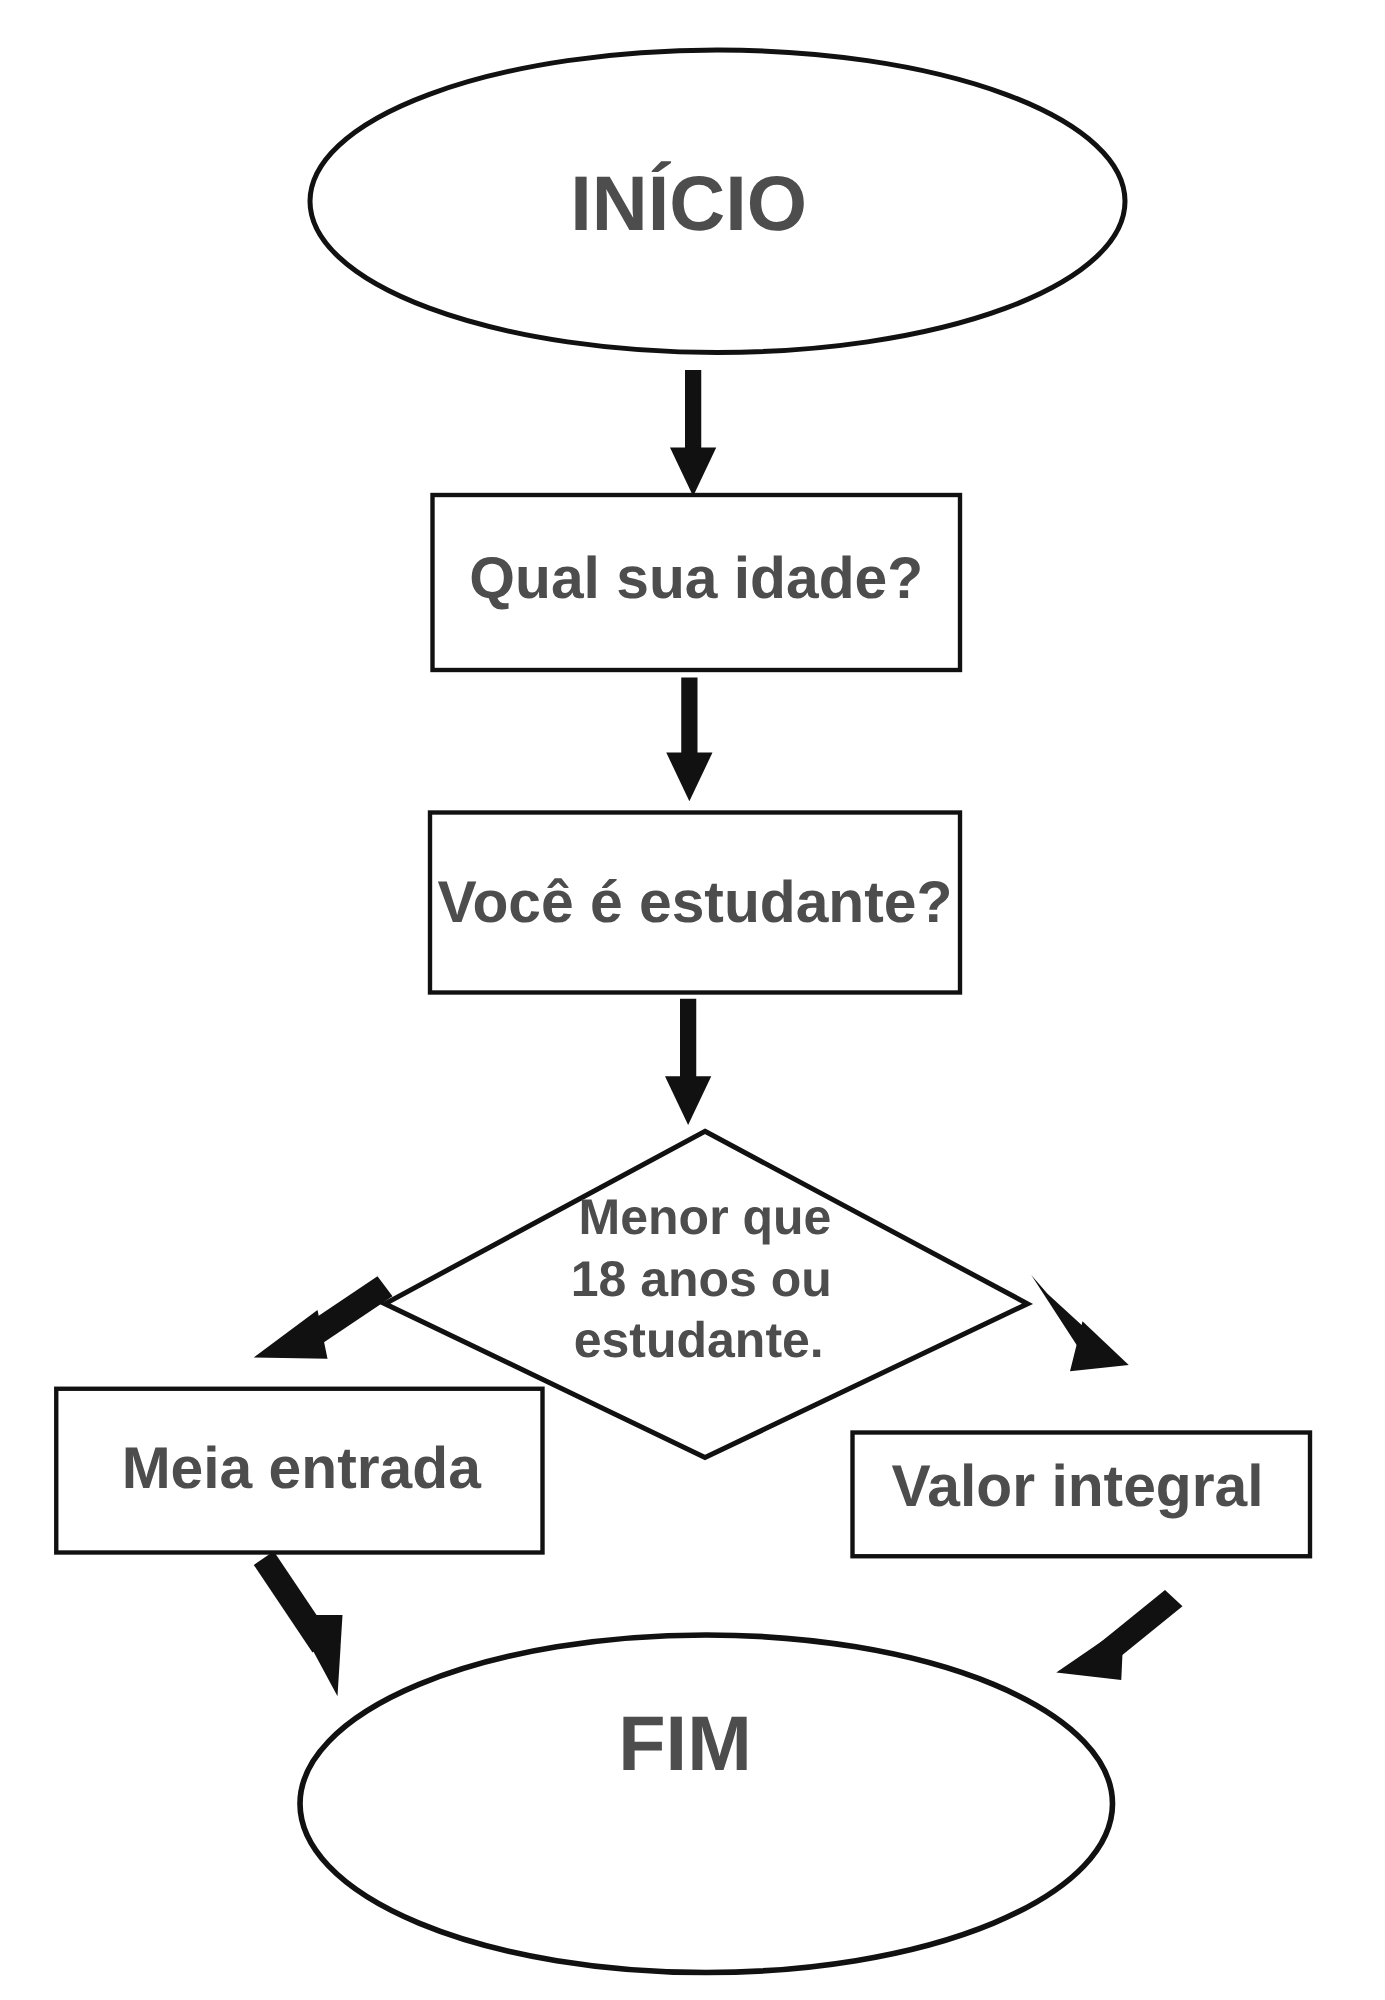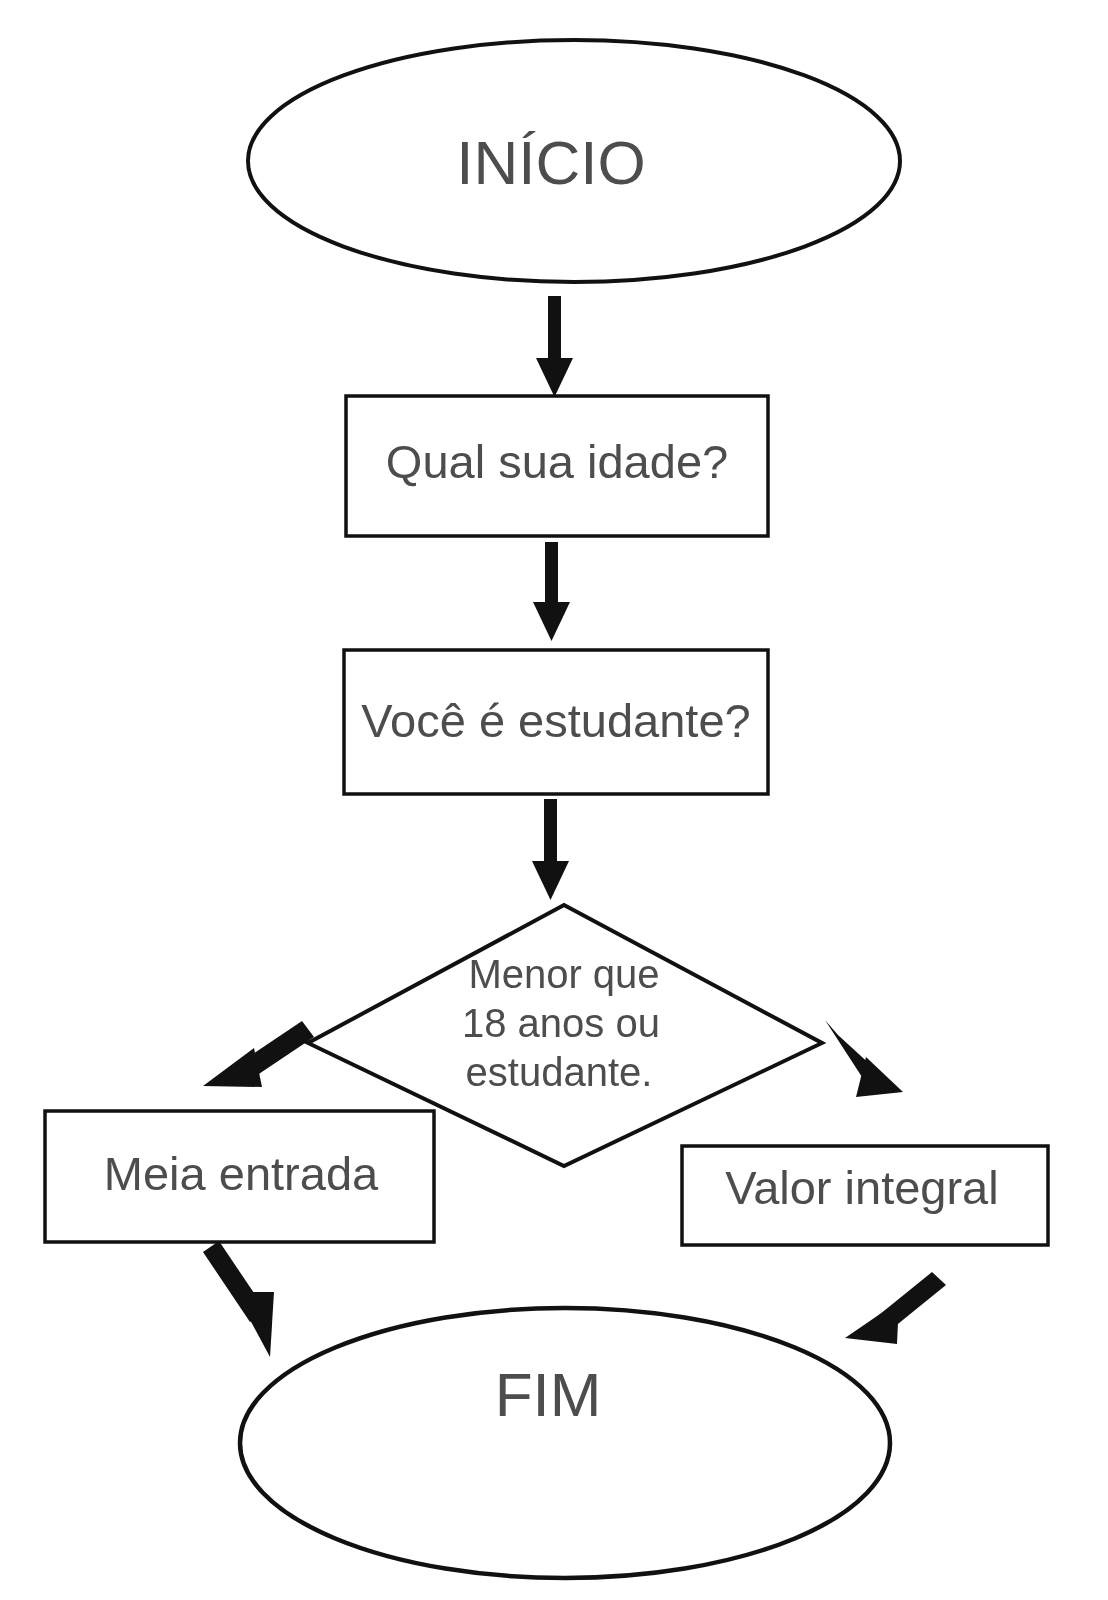--- a/index.html
+++ b/index.html
@@ -11,20 +11,21 @@
     width: 1108px;
     height: 1600px;
     overflow: hidden;
     font-family: "Liberation Sans", sans-serif;
   }
   #flowchart-canvas {
     position: relative;
     width: 1108px;
     height: 1600px;
     background: #ffffff;
+    font-weight: bold;
   }
   svg.chart-svg {
     display: block;
     width: 1108px;
     height: 1600px;
   }
   .node-shape {
     fill: #ffffff;
   }
   .node-label {

